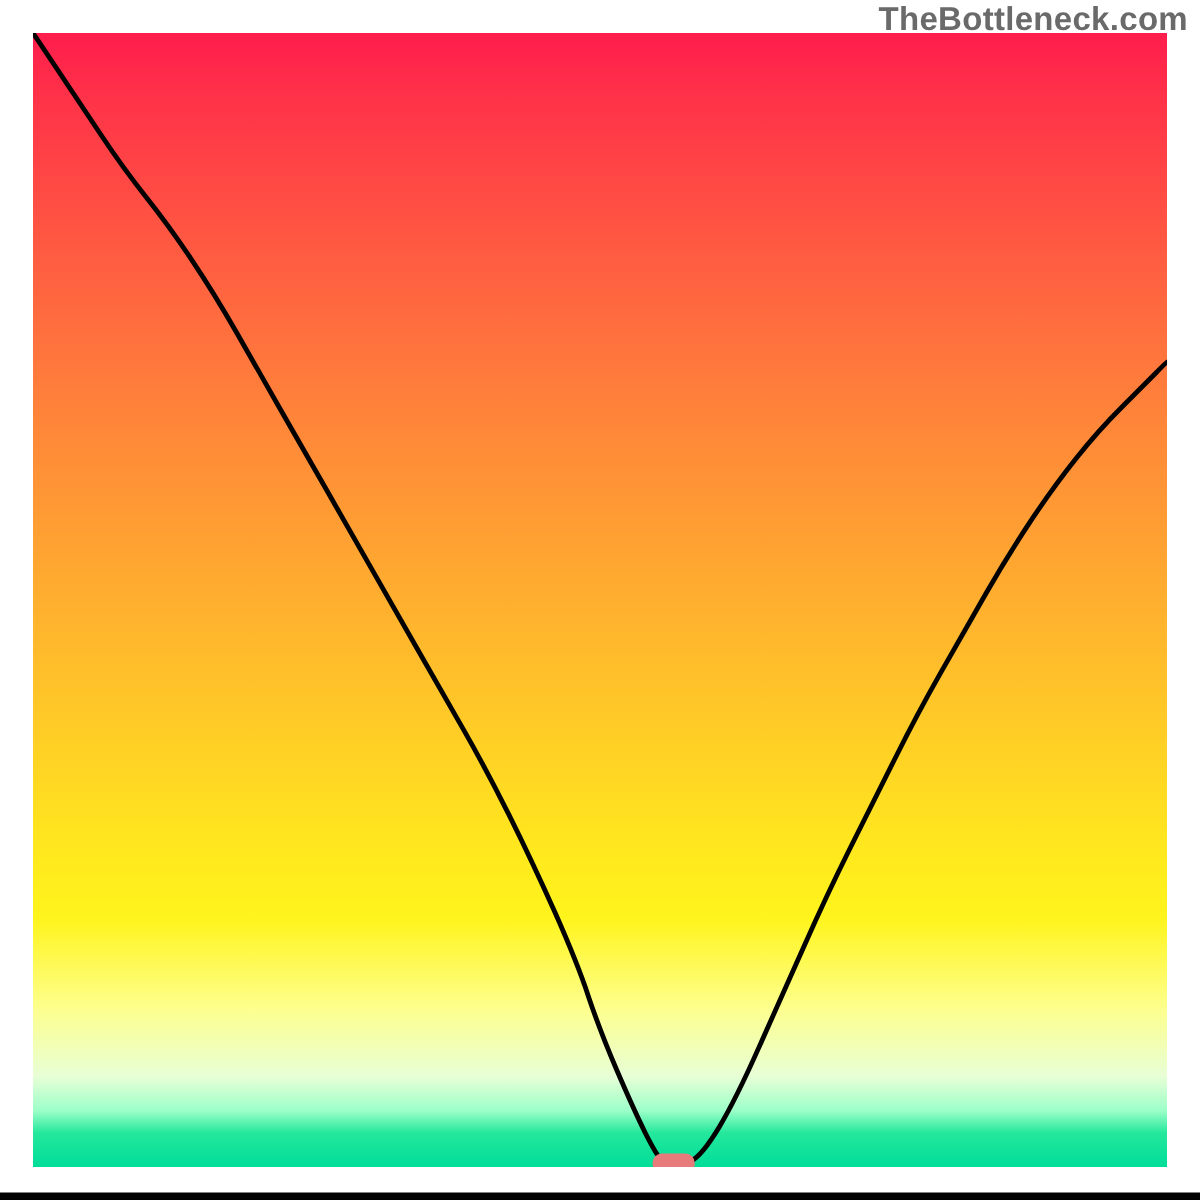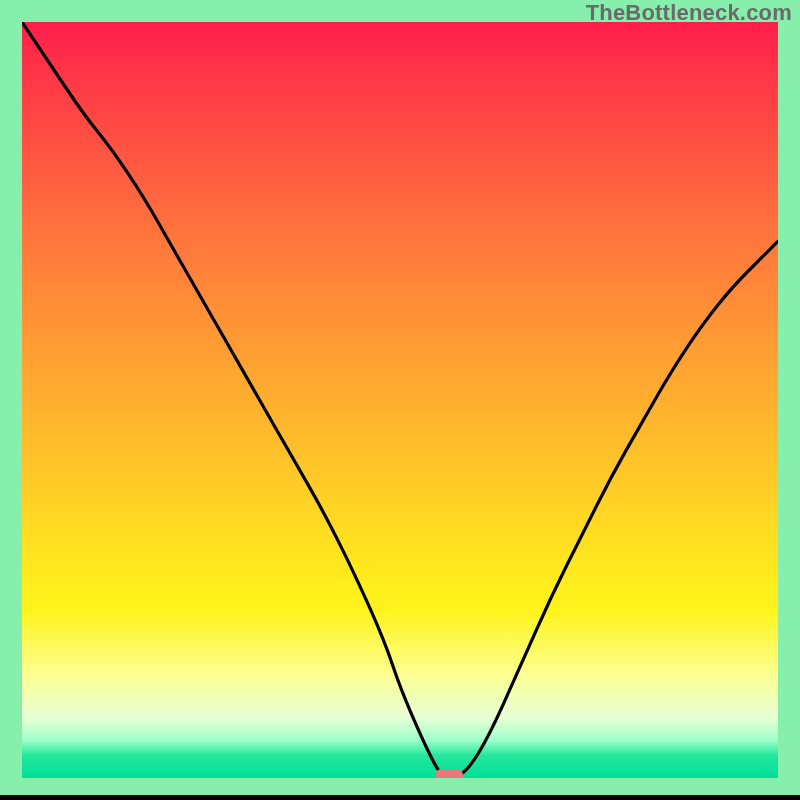--- a/index.html
+++ b/index.html
@@ -9,21 +9,21 @@
     height: 800px;
     background: #000;
     overflow: hidden;
   }
   .frame {
     position: absolute;
     left: 0;
     top: 0;
     width: 800px;
     height: 795px;
-    background: #86efac;
+    background: #ffffff;
   }
   .plot {
     position: absolute;
     left: 22px;
     top: 22px;
     width: 756px;
     height: 756px;
     overflow: hidden;
   }
   .gradient {

